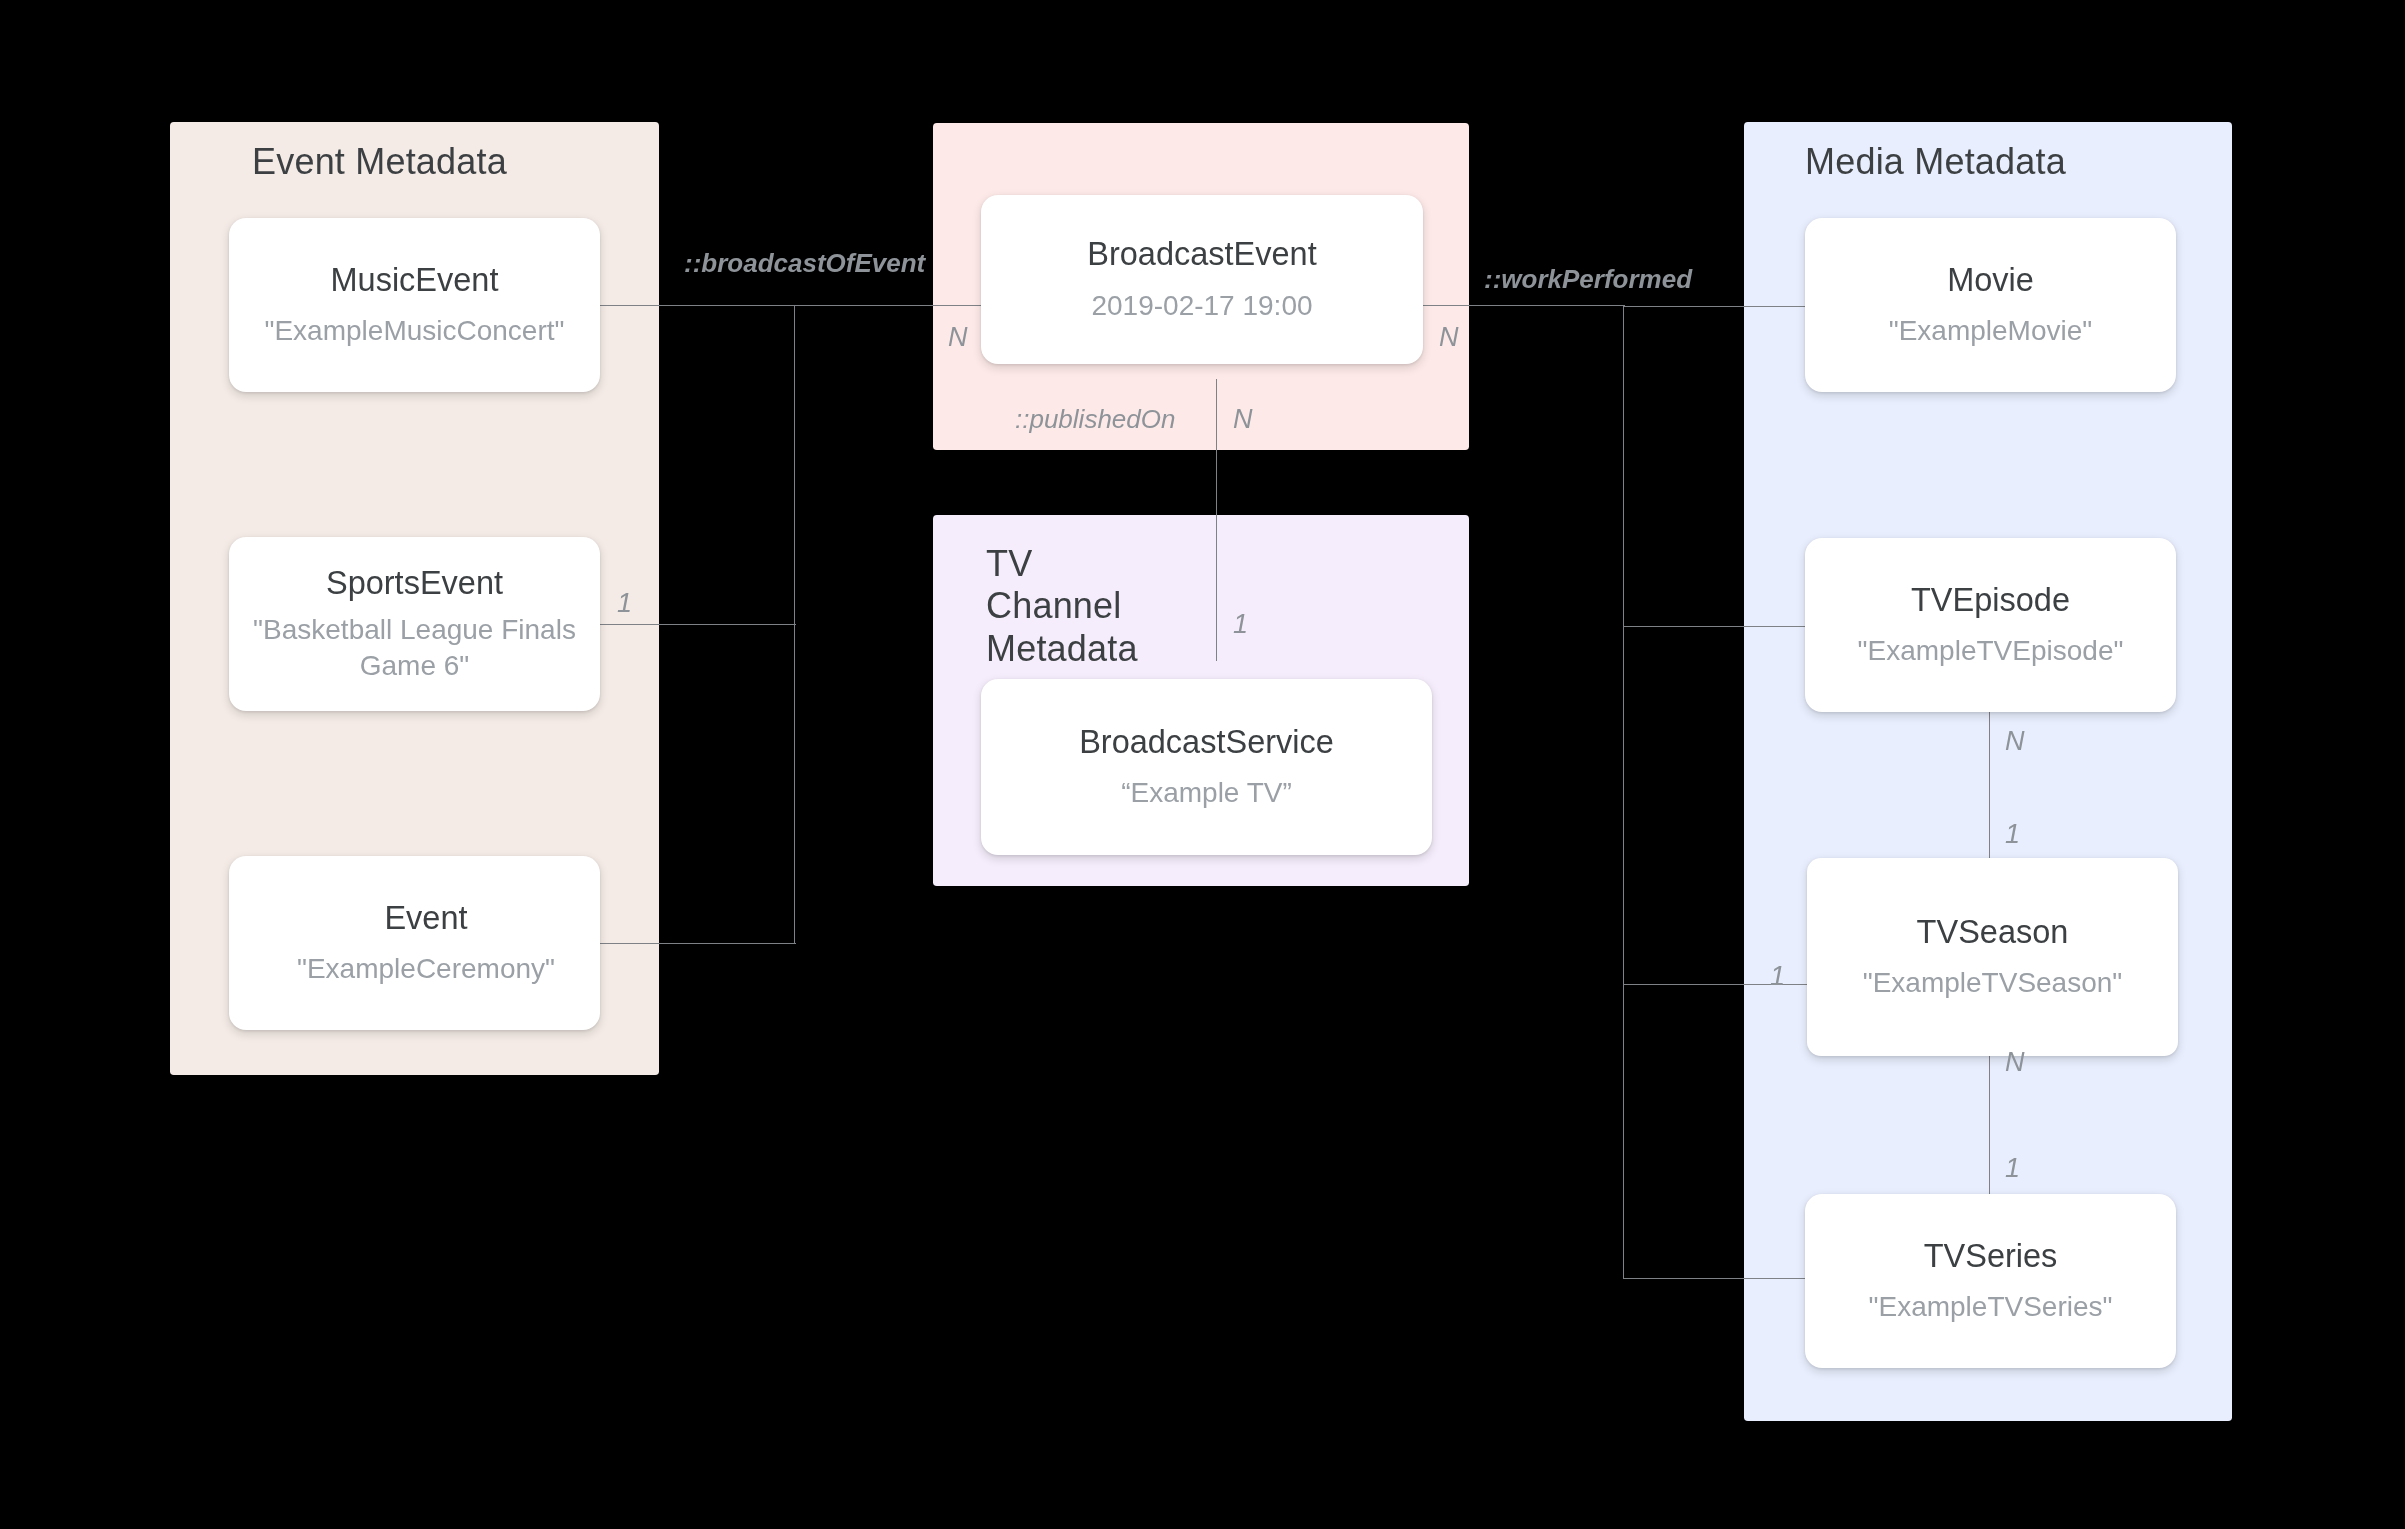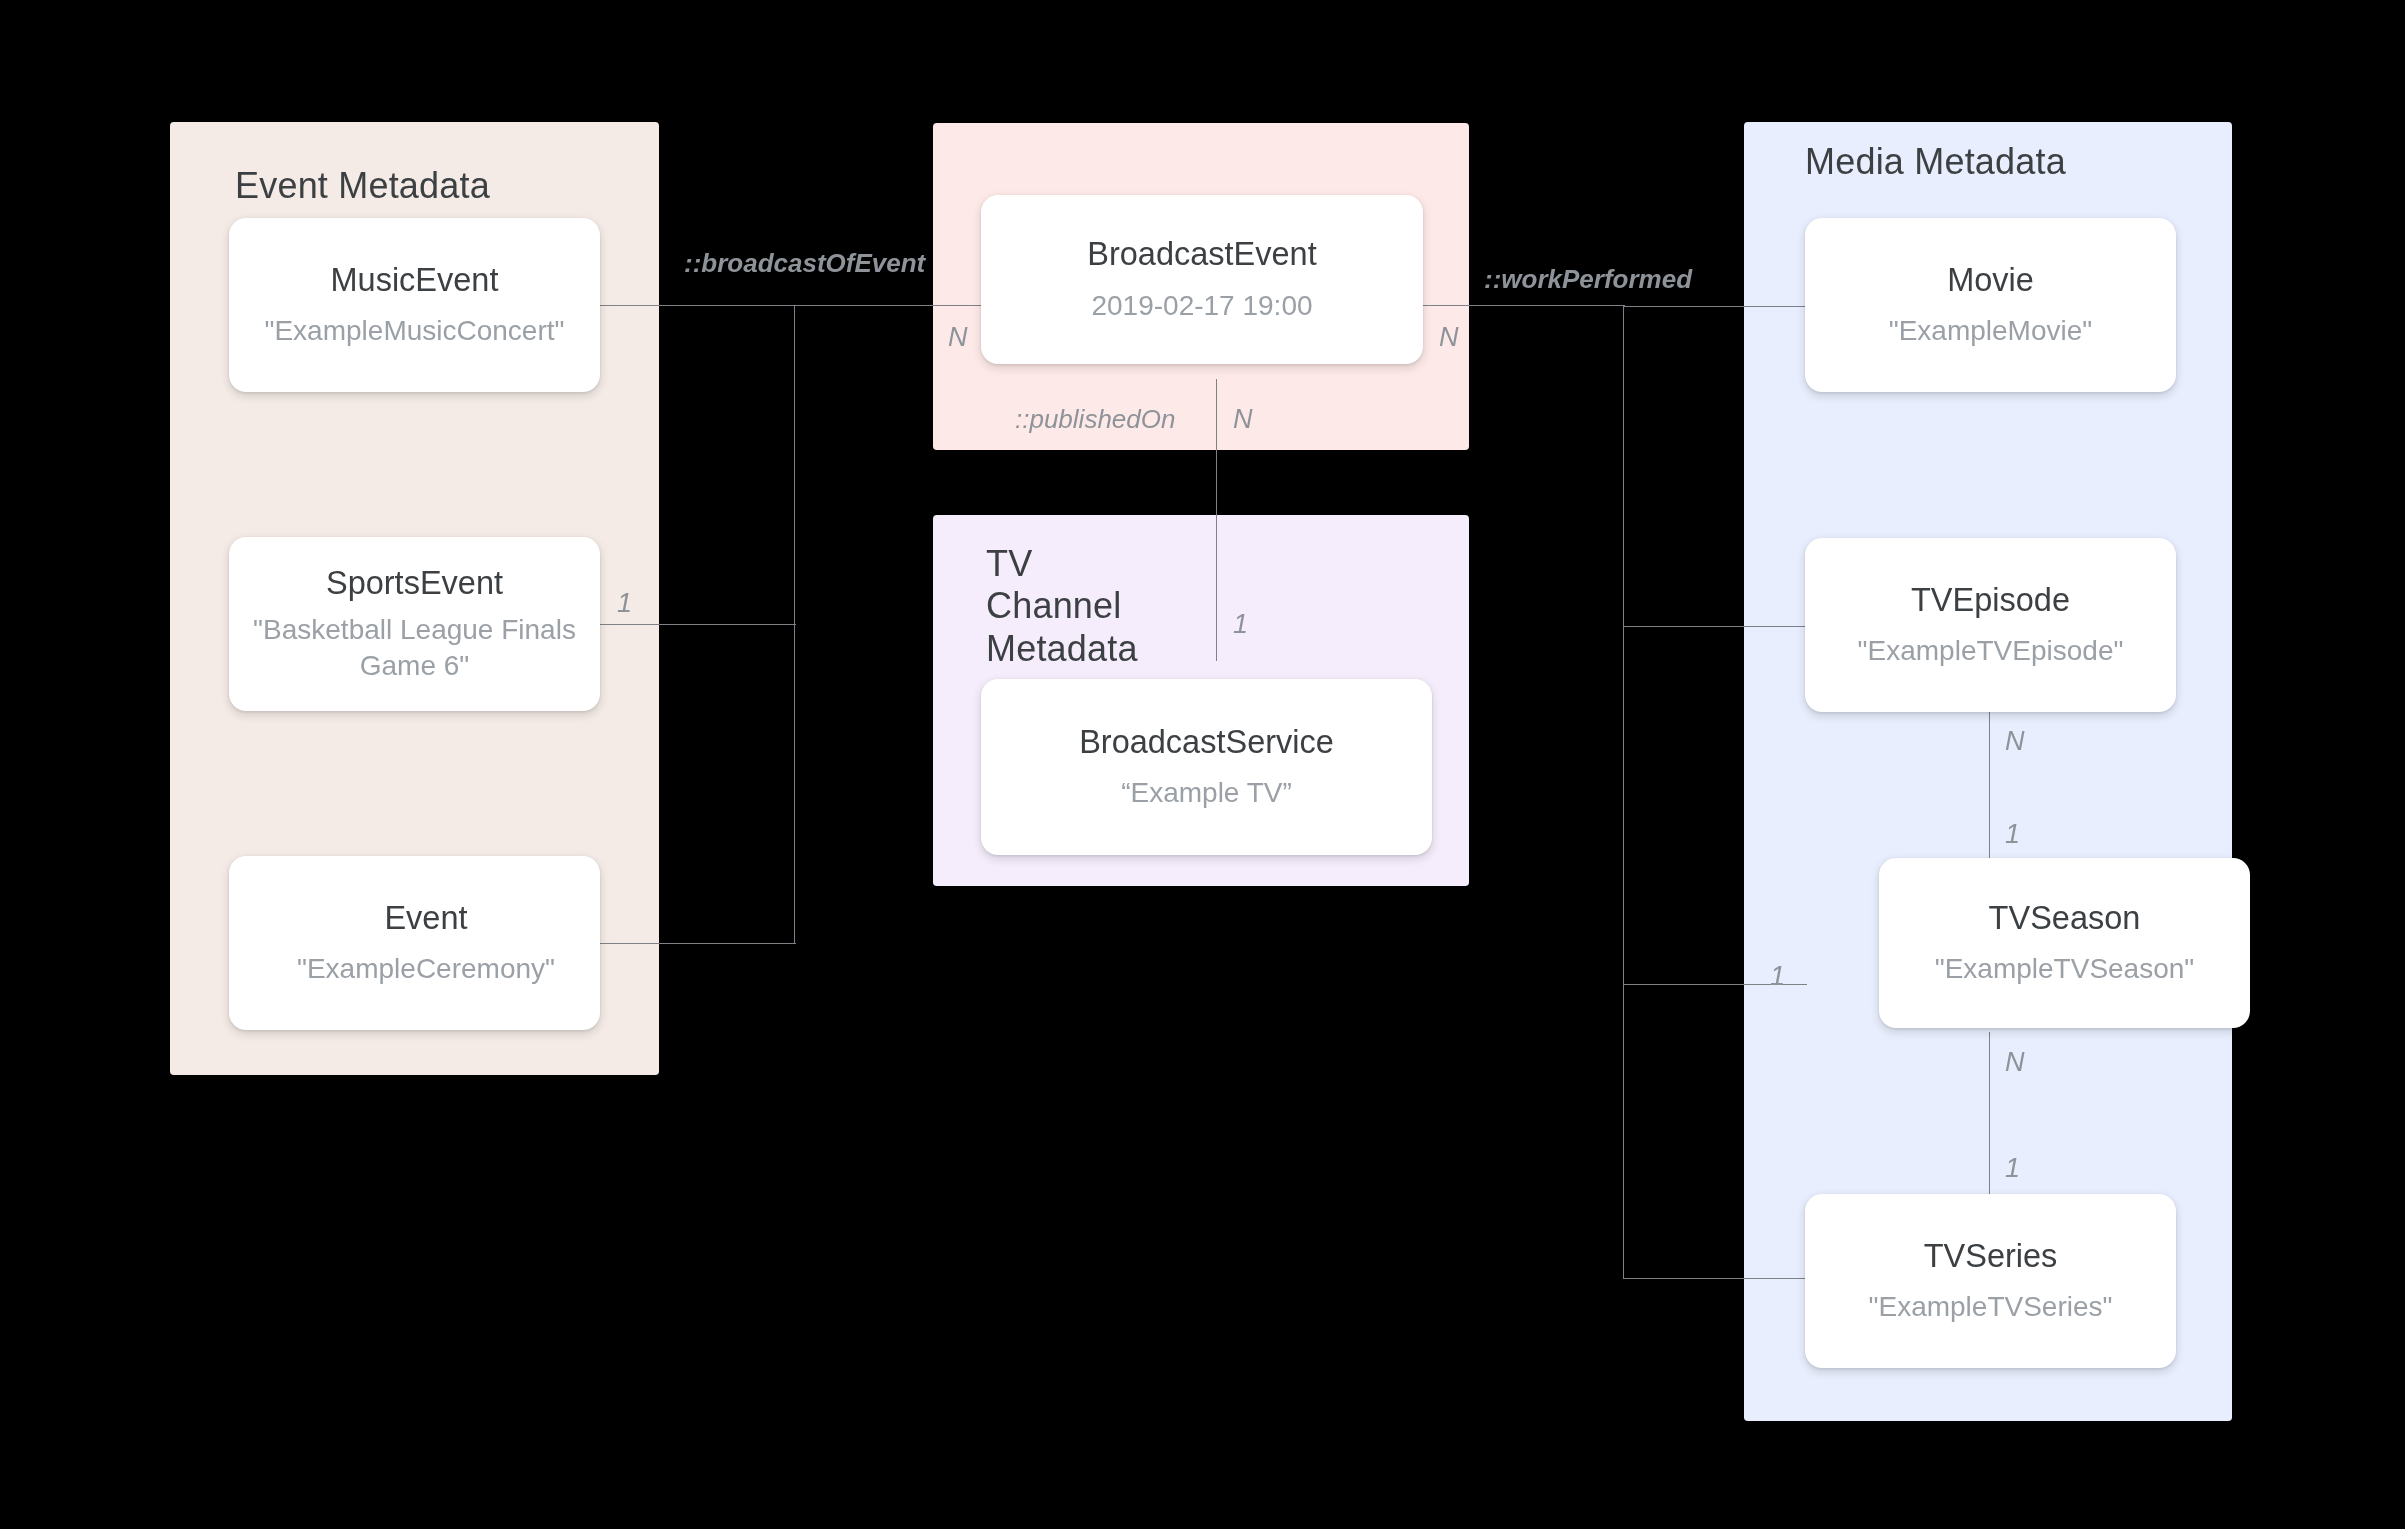--- a/index.html
+++ b/index.html
@@ -121,21 +121,21 @@
   <div class="edge-h" style="left:1623px; top:626px; width:184px;"></div>
 
   <div class="edge-h" style="left:1623px; top:984px; width:184px;"></div>
 
   <div class="edge-h" style="left:1623px; top:1278px; width:184px;"></div>
 
   <div class="edge-v" style="left:1989px; top:712px; height:146px;"></div>
 
   <div class="edge-v" style="left:1989px; top:1032px; height:162px;"></div>
 
-  <div class="panel-title" style="left:235px; top:141px;margin-top:24px;">Event Metadata</div>
+  <div class="panel-title" style="left:252px; top:141px;">Event Metadata</div>
   <div class="panel-title" style="left:986px; top:543px; width:191px;">TV Channel Metadata</div>
   <div class="panel-title" style="left:1805px; top:141px;">Media Metadata</div>
 
   <div class="node" style="left:229px; top:218px; width:371px; height:174px;">
     <div class="node-title">MusicEvent</div>
     <div class="node-value">"ExampleMusicConcert"</div>
   </div>
 
   <div class="node" style="left:229px; top:537px; width:371px; height:174px;">
     <div class="node-title">SportsEvent</div>
@@ -160,21 +160,21 @@
   <div class="node" style="left:1805px; top:218px; width:371px; height:174px;">
     <div class="node-title">Movie</div>
     <div class="node-value">"ExampleMovie"</div>
   </div>
 
   <div class="node" style="left:1805px; top:538px; width:371px; height:174px;">
     <div class="node-title">TVEpisode</div>
     <div class="node-value">"ExampleTVEpisode"</div>
   </div>
 
-  <div class="node" style="left:1879px; top:858px; width:371px; height:170px;">
+  <div class="node" style="left:1807px; top:858px; width:371px; height:198px;border-radius:14px;">
     <div class="node-title">TVSeason</div>
     <div class="node-value">"ExampleTVSeason"</div>
   </div>
 
   <div class="node" style="left:1805px; top:1194px; width:371px; height:174px;">
     <div class="node-title">TVSeries</div>
     <div class="node-value">"ExampleTVSeries"</div>
   </div>
 
   <div class="rel-label" style="left:684px; top:248px;">::broadcastOfEvent</div>

